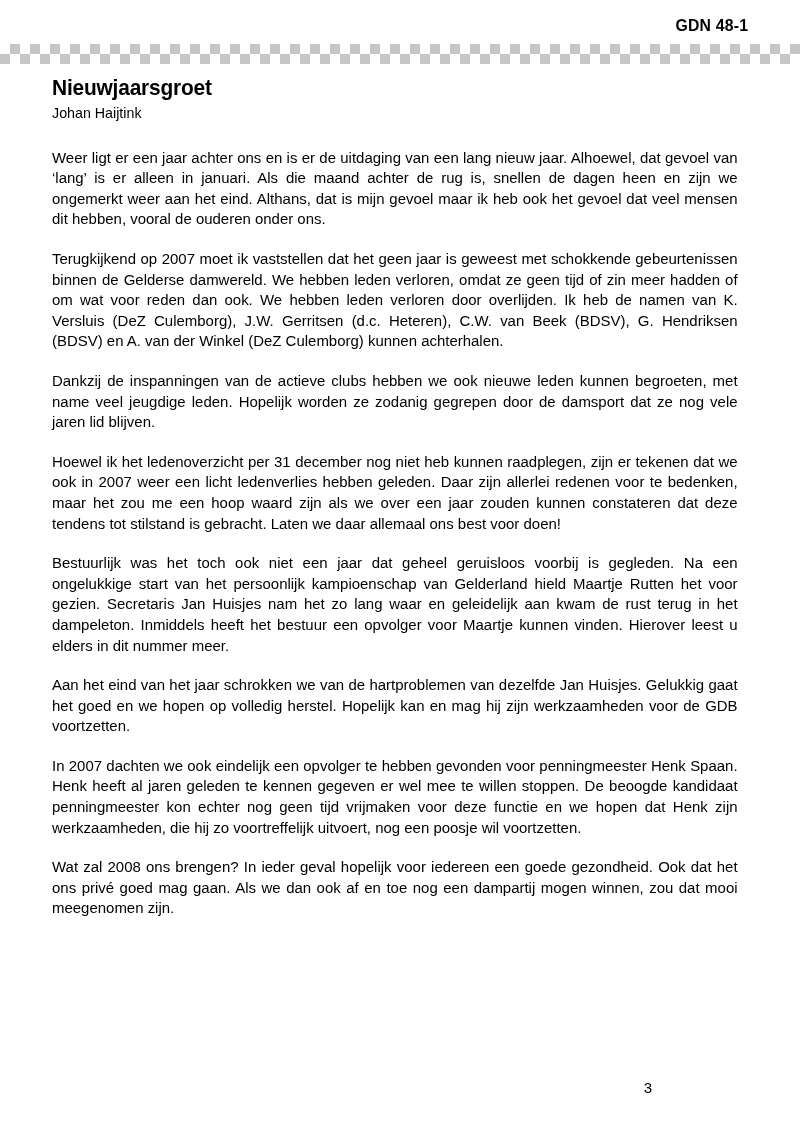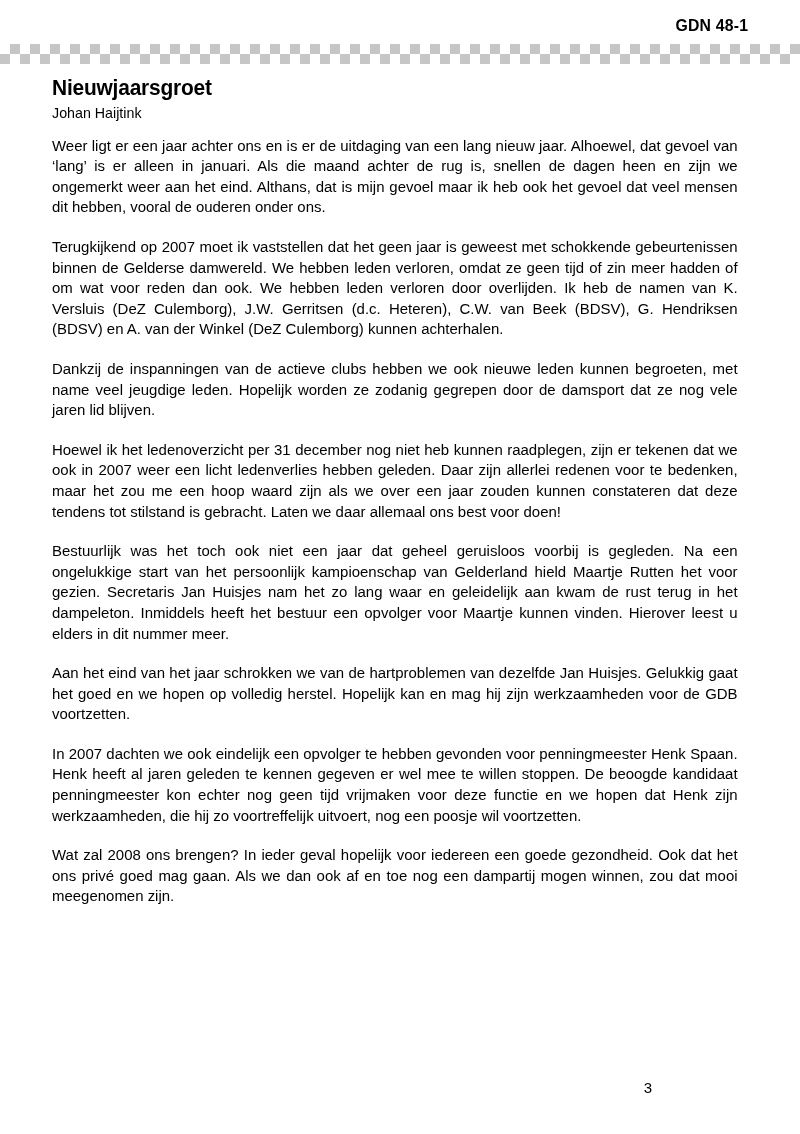--- a/index.html
+++ b/index.html
@@ -79,21 +79,21 @@
   .doc-byline {
     font-size: 15px;
     font-weight: normal;
     margin: 0;
     line-height: 1.2;
     transform: scaleX(0.95);
     transform-origin: left center;
   }
 
   .body-copy {
-    margin-top: 14px;
+    margin-top: 26px;
   }
   .body-copy p {
     font-size: 15.2px;
     line-height: 20.6px;
     text-align: justify;
     text-justify: inter-word;
     margin: 0 0 19px 0;
     hyphens: none;
     transform: scaleX(0.985);
     transform-origin: left top;

